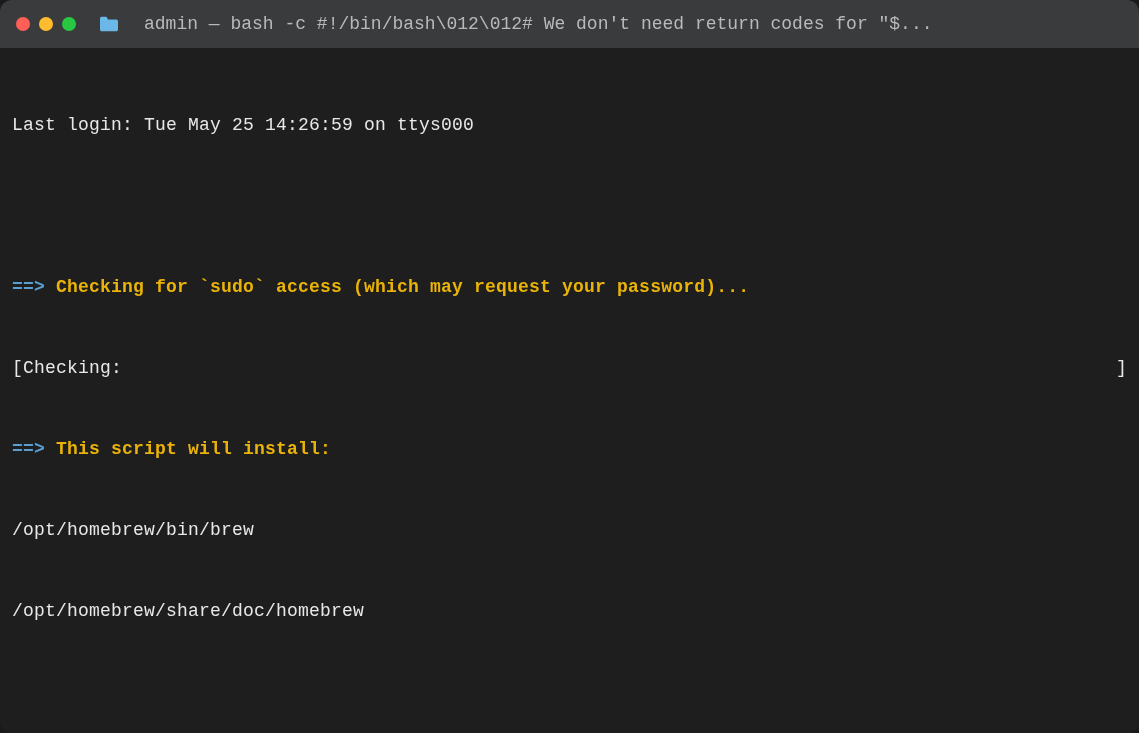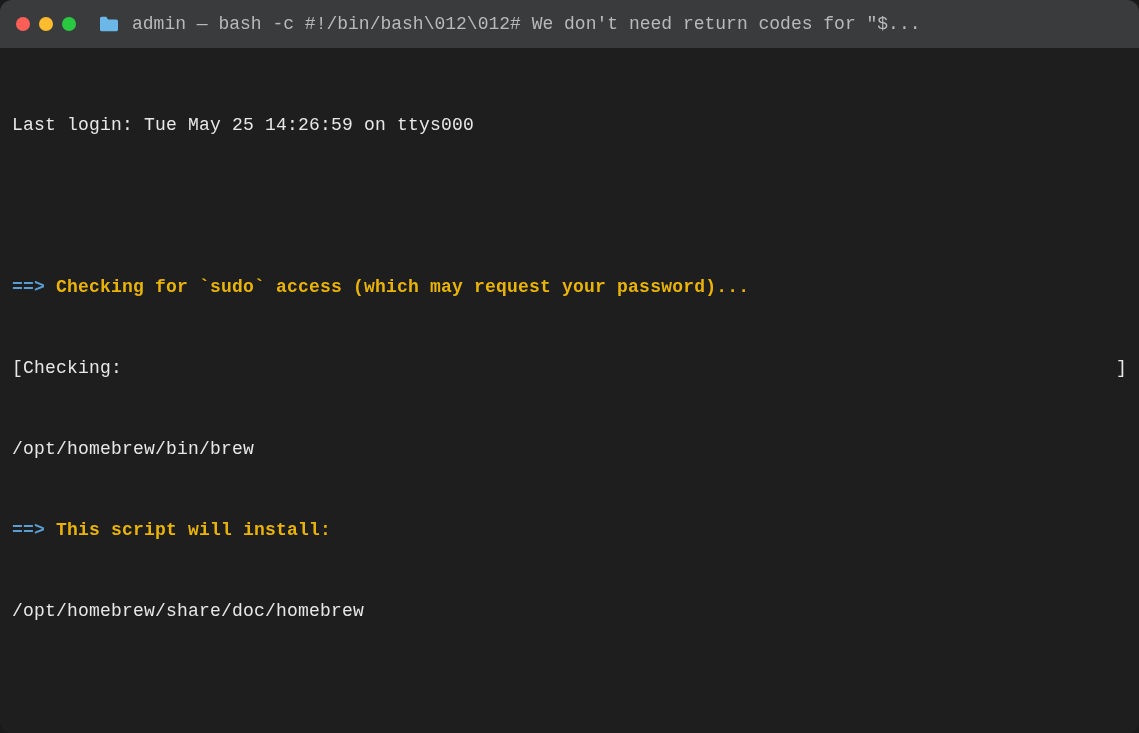--- a/index.html
+++ b/index.html
@@ -45,21 +45,21 @@
     .tl-max { background: #28c840; }
     .folder-icon {
       margin-left: 14px;
       width: 22px;
       height: 18px;
     }
     .titlebar-title {
       color: #b9b9ba;
       font-size: 18px;
       font-weight: 500;
-      margin-left: 4px;
+      margin-left: 16px;
       white-space: nowrap;
       overflow: hidden;
       text-overflow: ellipsis;
       flex: 1;
     }
     .terminal-content {
       padding: 10px 12px;
       background: #1e1e1e;
       font-size: 18px;
       letter-spacing: 0.2px;
@@ -103,22 +103,22 @@
       </svg>
     </span>
     <div class="titlebar-title">admin — bash -c #!/bin/bash\012\012# We don't need return codes for "$...</div>
   </div>
 
   <div class="terminal-content">
     <span class="line normal">Last login: Tue May 25 14:26:59 on ttys000</span>
     <span class="line">&nbsp;</span>
     <span class="line"><span class="arrow">==&gt;</span> <span class="bold">Checking for `sudo` access (which may request your password)...</span></span>
     <span class="line normal"><span>[</span><span>Checking:</span><span class="right-bracket">]</span></span>
+    <span class="line"><span class="arrow">==&gt;</span> <span class="bold">This script will install:</span></span>
     <span class="line normal">/opt/homebrew/bin/brew</span>
-    <span class="line"><span class="arrow">==&gt;</span> <span class="bold">This script will install:</span></span>
     <span class="line normal">/opt/homebrew/share/doc/homebrew</span>
     
     
     
     
     
     
     
     
   </div>

